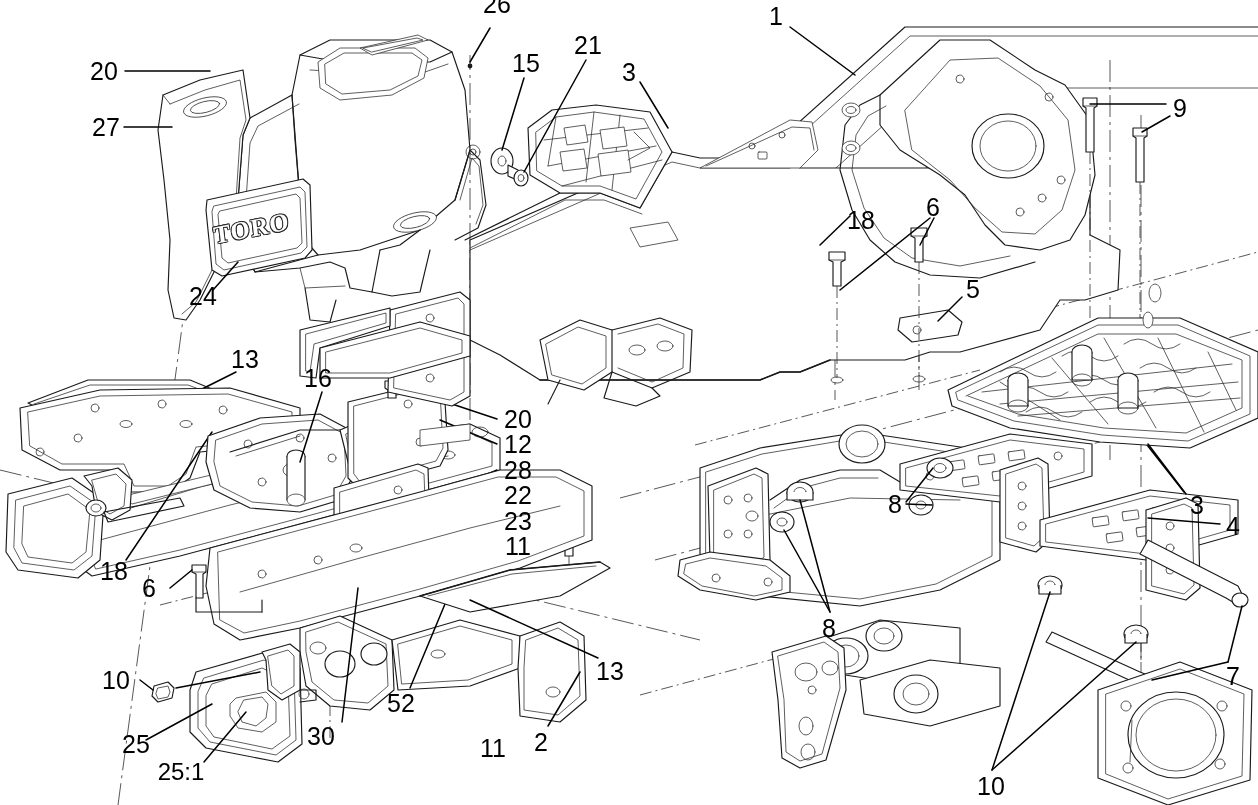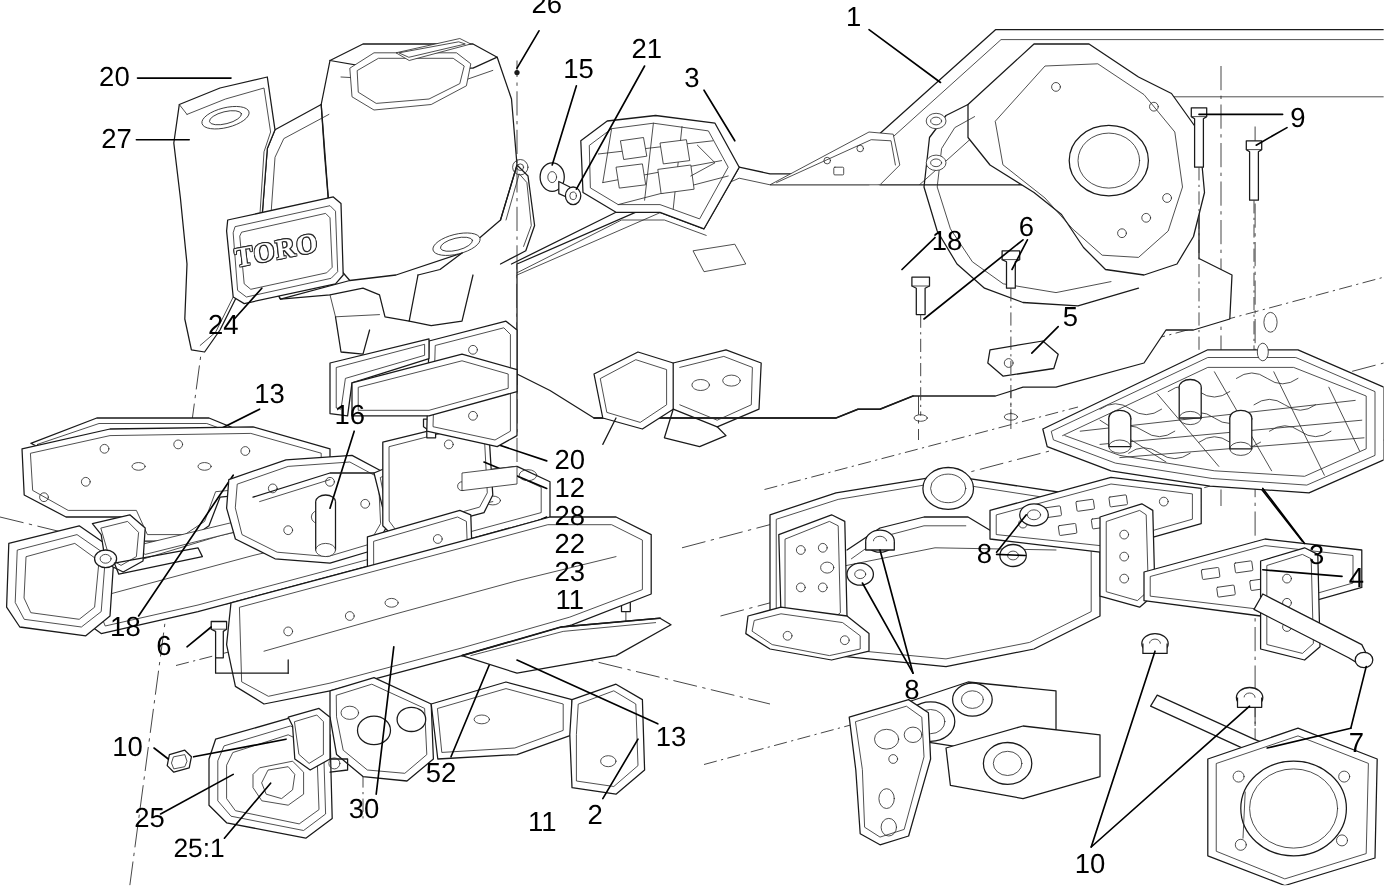--- a/index.html
+++ b/index.html
@@ -662,21 +662,21 @@
       <div class="callout" style="left: 895px; top: 504px;">8</div>
       <div class="callout" style="left: 829px; top: 628px;">8</div>
       <div class="callout" style="left: 1197px; top: 505px;">3</div>
       <div class="callout" style="left: 1233px; top: 526px;">4</div>
       <div class="callout" style="left: 1233px; top: 676px;">7</div>
       <div class="callout" style="left: 114px; top: 571px;">18</div>
       <div class="callout" style="left: 149px; top: 588px;">6</div>
       <div class="callout" style="left: 116px; top: 680px;">10</div>
       <div class="callout" style="left: 136px; top: 744px; text-align: right;">25</div>
       <div class="callout small" style="left: 181px; top: 772px;">25:1</div>
-      <div class="callout" style="left: 331px; top: 736px;">30</div>
+      <div class="callout" style="left: 321px; top: 736px;">30</div>
       <div class="callout" style="left: 401px; top: 703px;">52</div>
       <div class="callout" style="left: 493px; top: 748px;">11</div>
       <div class="callout" style="left: 541px; top: 742px;">2</div>
       <div class="callout" style="left: 610px; top: 671px;">13</div>
       <div class="callout" style="left: 991px; top: 786px;">10</div>
     </div>
 
 </div>
 
 </body></html>

